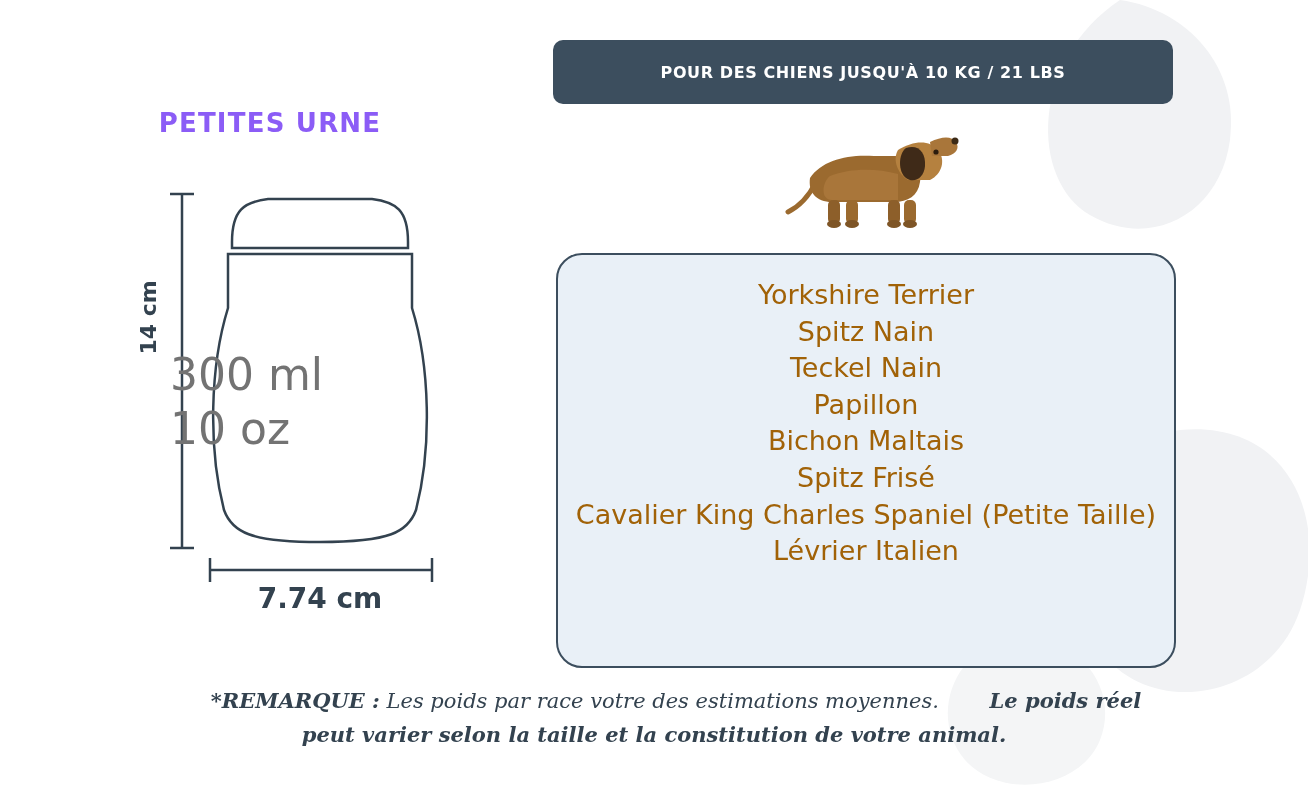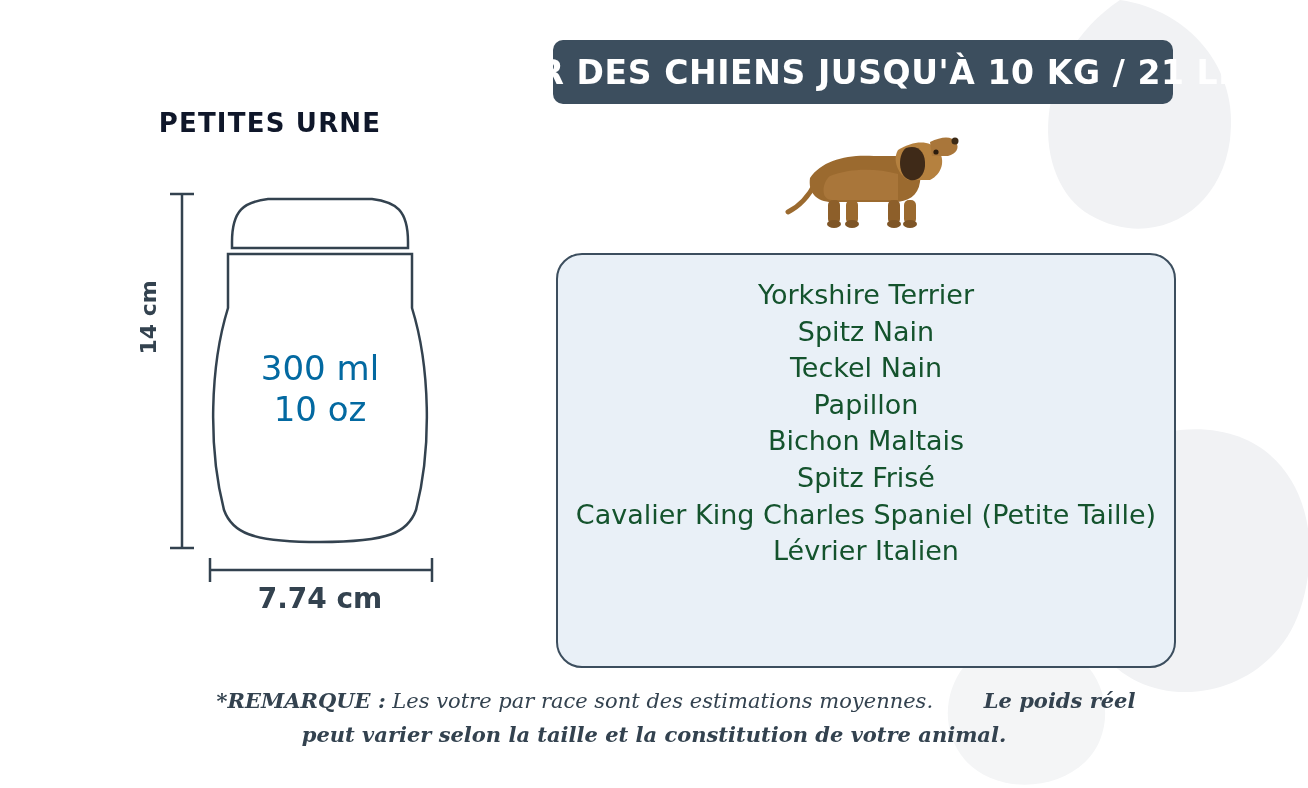--- a/index.html
+++ b/index.html
@@ -40,38 +40,37 @@
   }
   .urn-title {
     position: absolute;
     top: 108px;
     left: 0;
     width: 540px;
     text-align: center;
     font-size: 26px;
     font-weight: bold;
     letter-spacing: 1.2px;
-    color: #0f172a;
+    color: #8b5cf6;
   }
   .urn-wrap {
     position: absolute;
     left: 140px;
     top: 180px;
     width: 340px;
     height: 440px;
   }
   .urn-capacity {
     position: absolute;
     left: 170px;
     top: 348px;
     width: 300px;
-    text-align: center;
-    font-size: 34px;
+    font-size: 44px;
     line-height: 1.22;
-    color: #0369a1;
+    color: #737373;
     font-weight: 400;
   }
   .dim-height-label {
     position: absolute;
     left: 131px;
     top: 325px;
     width: 34px;
     text-align: center;
     font-size: 22px;
     font-weight: bold;
@@ -99,21 +98,21 @@
     width: 620px;
     height: 64px;
     background: #3c4e5e;
     border-radius: 10px;
     display: flex;
     align-items: center;
     justify-content: center;
   }
   .banner-text {
     color: #ffffff;
-    font-size: 33px;
+    font-size: 16px;
     font-weight: bold;
     letter-spacing: 0.6px;
     white-space: nowrap;
   }
 
   
   .dog {
     position: absolute;
     left: 770px;
     top: 116px;
@@ -136,21 +135,21 @@
   }
   .breed-list {
     margin: 0;
     padding: 0;
     list-style: none;
     text-align: center;
   }
   .breed-list li {
     font-size: 27px;
     line-height: 36.6px;
-    color: #14532d;
+    color: #a16207;
     white-space: nowrap;
   }
 
   
   .note {
     position: absolute;
     left: 154px;
     top: 684px;
     width: 1000px;
     text-align: center;
@@ -244,16 +243,16 @@
       <li>Teckel Nain</li>
       <li>Papillon</li>
       <li>Bichon Maltais</li>
       <li>Spitz Frisé</li>
       <li>Cavalier King Charles Spaniel (Petite Taille)</li>
       <li>Lévrier Italien</li>
     </ul>
   </div>
 
   <div class="note">
-    <b>*REMARQUE :</b><span> Les votre par race sont des estimations moyennes. </span><b>Le poids réel peut varier selon la taille et la constitution de votre animal.</b>
+    <b>*REMARQUE :</b><span> Les poids par race votre des estimations moyennes. </span><b>Le poids réel peut varier selon la taille et la constitution de votre animal.</b>
   </div>
 
 </div>
 
 </body></html>

